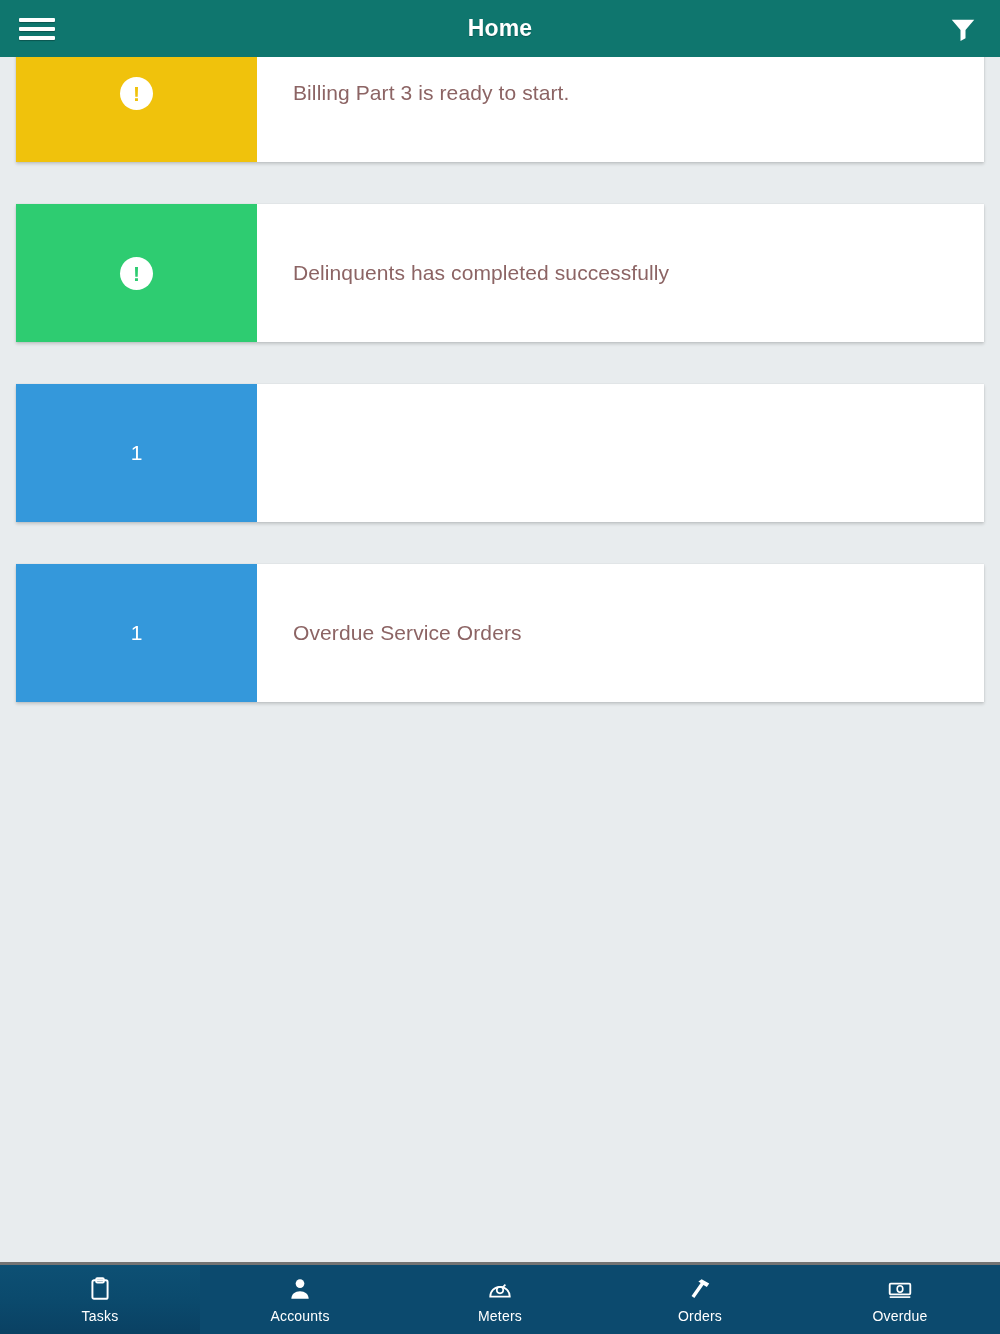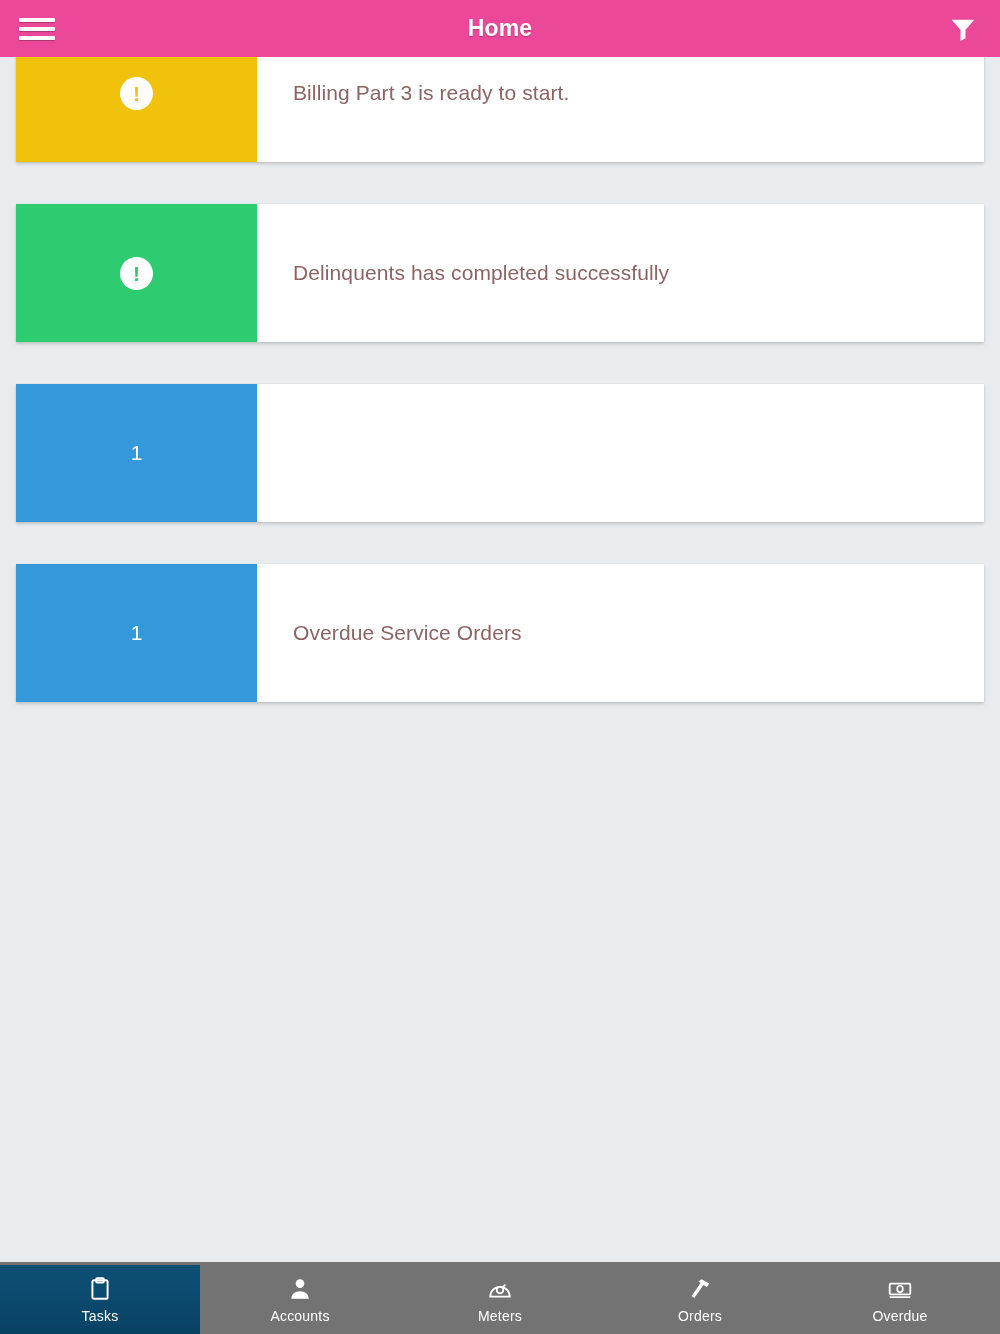--- a/index.html
+++ b/index.html
@@ -16,21 +16,21 @@
     background: #e8ecee;
     position: relative;
   }
 
   
   .appbar {
     position: absolute;
     top: 0; left: 0;
     width: 1000px;
     height: 57px;
-    background: #ec4899;
+    background: #0f766e;
     display: flex;
     align-items: center;
     z-index: 10;
   }
 
   .appbar-left {
     width: 74px;
     height: 57px;
     display: flex;
     align-items: center;
@@ -154,21 +154,21 @@
   }
 
   .navitem {
     flex: 1 1 20%;
     display: flex;
     flex-direction: column;
     align-items: center;
     justify-content: center;
     gap: 6px;
     cursor: pointer;
-    background: #737373;
+    background: #0c4a6e;
   }
 
   .navitem.active {
     background: linear-gradient(to bottom, #0d5074 0%, #0b4a6d 50%, #0a4163 100%);
   }
 
   .nav-icon {
     height: 26px;
     display: flex;
     align-items: center;

